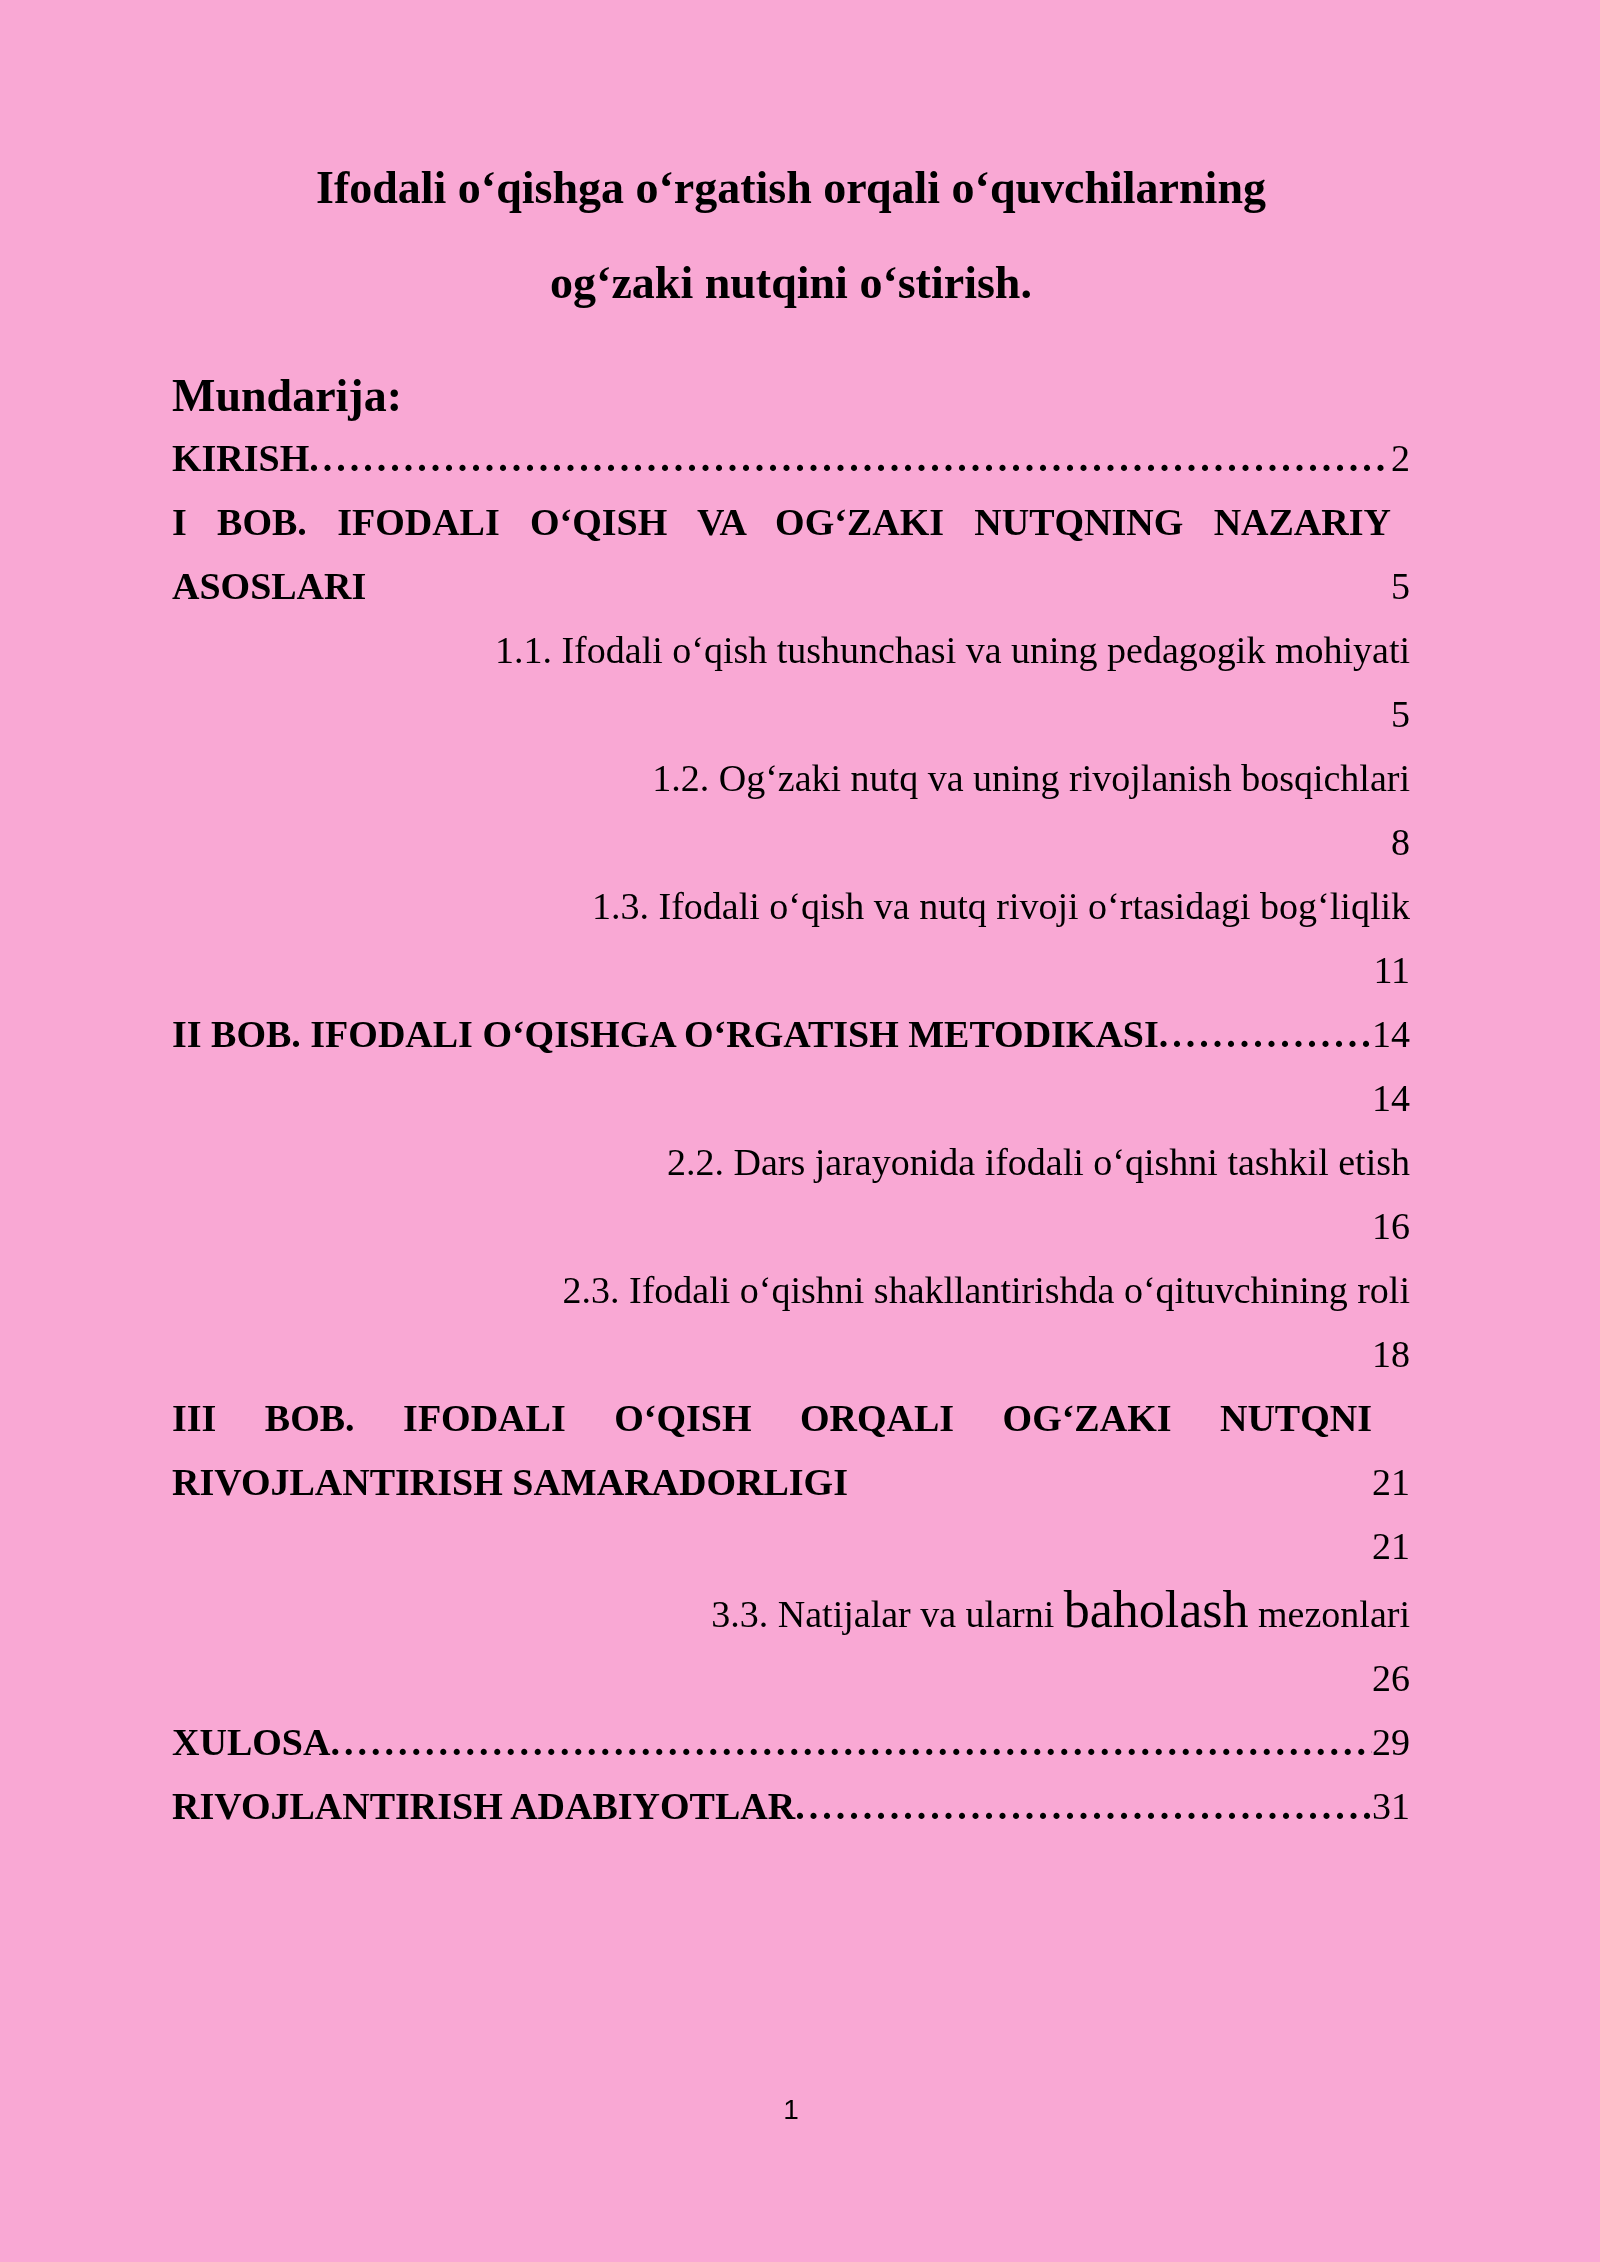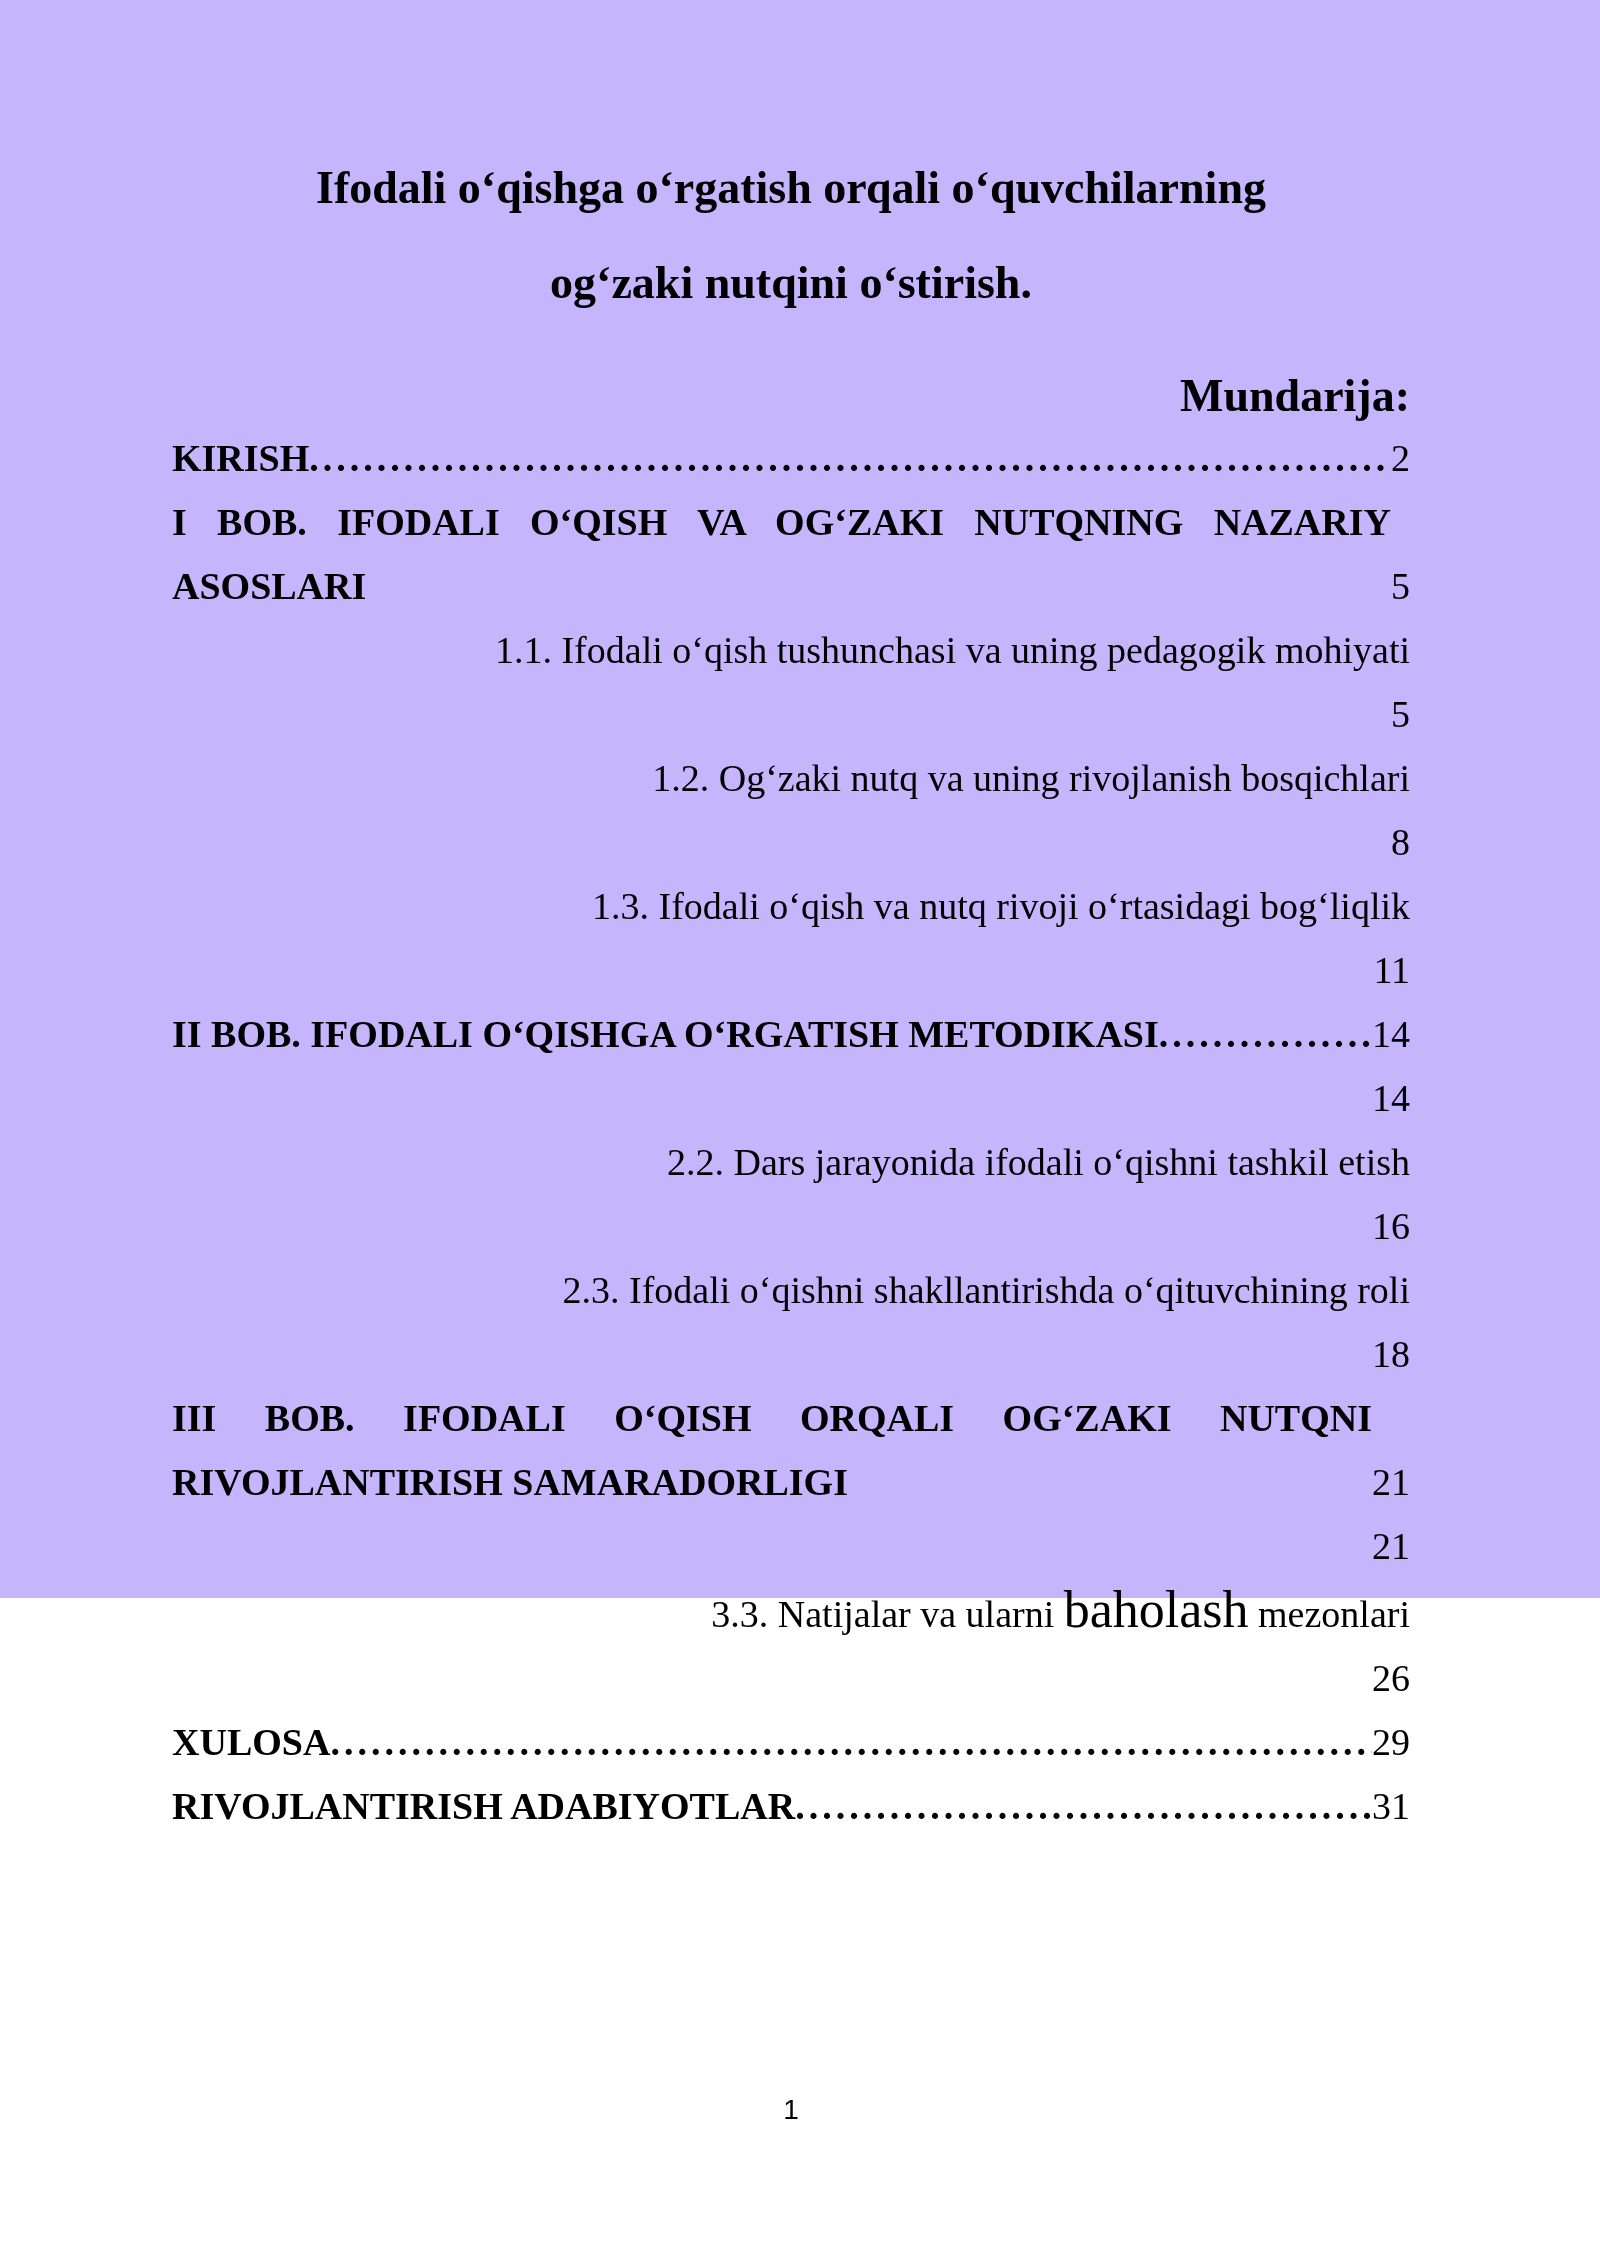--- a/index.html
+++ b/index.html
@@ -10,39 +10,39 @@
   body {
     width: 1600px;
     height: 2262px;
     font-family: "Liberation Serif", "DejaVu Serif", serif;
     color: #000000;
     overflow: hidden;
   }
   .page {
     position: relative;
     width: 1600px;
-    height: 1598px;
+    height: 2262px;
     box-sizing: border-box;
     padding: 140px 190px 0 172px;
-    background: #c4b5fd;
+    background: #f9a8d4;
   }
   .doc-title {
     margin: 0;
     font-size: 46px;
     line-height: 95px;
     font-weight: bold;
     text-align: center;
   }
   .title-line { display: block; }
   .toc-heading {
     margin: 36px 0 0 0;
     font-size: 46px;
     line-height: 60px;
     font-weight: bold;
-    text-align: right;
+    text-align: left;
   }
   .toc { display: block; }
   .toc-row {
     display: flex;
     align-items: flex-end;
     font-size: 38px;
     line-height: 64px;
     font-weight: normal;
   }
   .toc-row.chapter { font-weight: bold; }

